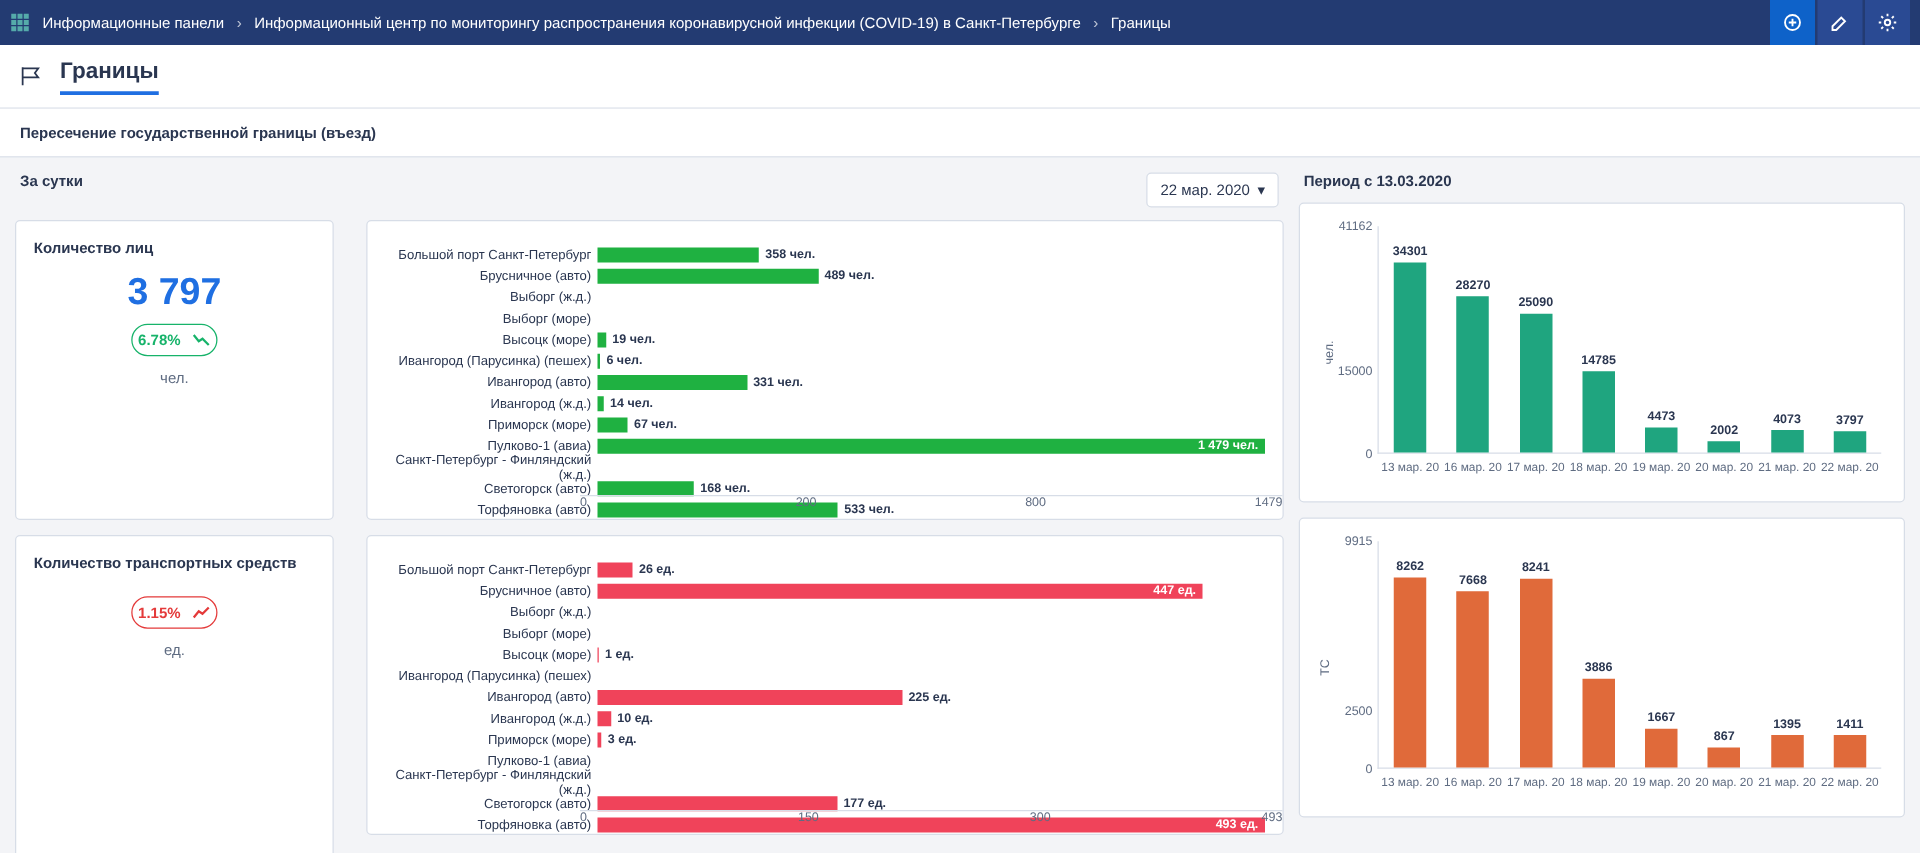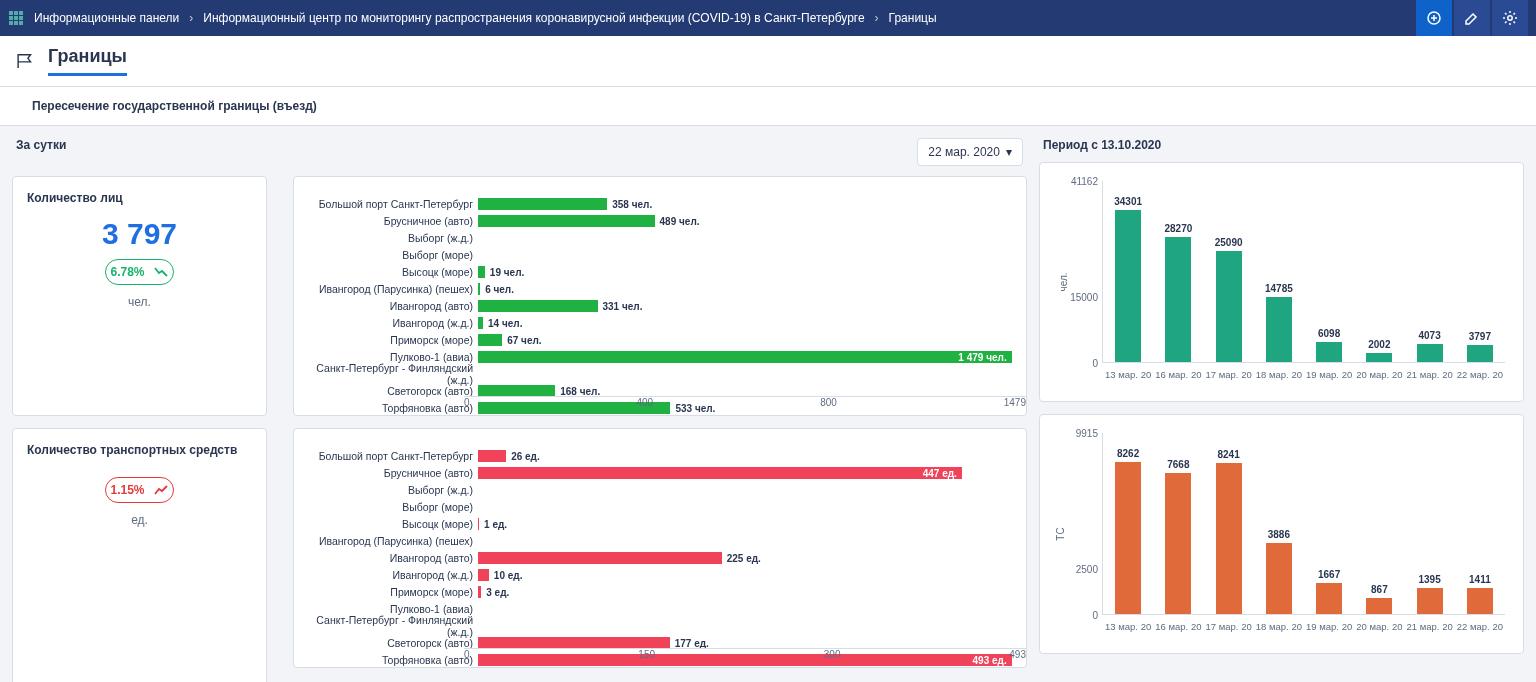--- a/index.html
+++ b/index.html
@@ -19,21 +19,21 @@
   body{margin:0;font-family:Arial, Helvetica, sans-serif;font-size:12px;color:var(--text);background:#f3f4f7;}
   .topbar{background:var(--navy);color:#fff;display:flex;align-items:center;height:36px;padding:0 8px;}
   .crumbs{display:flex;align-items:center;gap:10px;flex:1;}
   .crumbs .sep{opacity:.7;}
   .crumbs a{color:#fff;text-decoration:none;}
   .tool-btns{display:flex;gap:2px;}
   .tool-btns .btn{width:36px;height:36px;display:flex;align-items:center;justify-content:center;background:#0e62c9;color:#fff;}
   .tool-btns .btn.navy{background:#2a4a93;}
   .page-title{display:flex;align-items:center;gap:10px;padding:10px 16px;background:#fff;border-bottom:1px solid var(--line);}
   .page-title h1{margin:0;font-size:18px;font-weight:600;border-bottom:3px solid #1f6fe2;padding-bottom:6px;}
-  .sub-bar{background:#fff;border-bottom:1px solid var(--line);padding:12px 32px;font-weight:600;color:var(--text);}
+  .sub-bar{background:#fff;border-bottom:1px solid var(--line);padding:12px 16px;font-weight:600;color:var(--text);}
   .content{padding:8px 12px;}
   .row1{display:flex;align-items:flex-start;justify-content:space-between;padding:4px 4px 10px;}
   .row1 .lbl{font-weight:600;}
   .date-picker{border:1px solid var(--line);background:#fff;padding:6px 10px;border-radius:4px;color:var(--text);display:flex;align-items:center;gap:6px;}
   .card{background:#fff;border:1px solid var(--line);border-radius:4px;padding:14px;}
   .kpi-title{font-size:12px;font-weight:600;margin-bottom:12px;}
   .kpi-val{font-size:30px;font-weight:700;color:var(--blue);text-align:center;}
   .pill{border:1.5px solid var(--greenPill);color:var(--greenPill);border-radius:999px;padding:4px 4px;font-weight:700;display:inline-flex;gap:8px;align-items:center;margin-top:8px;}
   .pill.red{border-color:var(--redPill);color:var(--redPill);}
   .kpi-unit{color:var(--muted);text-align:center;margin-top:10px;}
@@ -243,21 +243,21 @@
                   <div class="hbar-label">Торфяновка (авто)</div>
                   <div class="hbar-track">
                     <div class="hbar-fill" style="width: 36.0379%;"></div>
                     <div class="hbar-value" style="left: calc(36.0379% + 5px);">533 чел.</div>
                   </div>
                 </div>
               </div>
           <div class="axis-line"></div>
               <div class="axis">
                 <span>0</span>
-                <span>400</span>
+                <span>200</span>
                 <span>800</span>
                 <span>1479</span>
               </div>
             </div>
           <div class="card" style="height:240px;position:relative;">
             <div class="hbar-chart red">
                 <div class="hbar-row">
                   <div class="hbar-label">Большой порт Санкт-Петербург</div>
                   <div class="hbar-track">
                     <div class="hbar-fill" style="width: 5.27383%;"></div>
@@ -351,21 +351,21 @@
                 <span>150</span>
                 <span>300</span>
                 <span>493</span>
               </div>
             </div>
         </div>
       </div>
     </div>
 
     <div>
-      <div class="period-label">Период с 13.10.2020</div>
+      <div class="period-label">Период с 13.03.2020</div>
       <div style="display:flex;flex-direction:column;gap:12px;">
         <div class="card" style="height:240px;">
           <div class="vbar-chart">
               <div class="vbar-ylabel">чел.</div>
               <div class="vbar-tick" style="bottom: 18px;">0</div>
               <div class="vbar-tick" style="bottom: 84.3233px;">15000</div>
               <div class="vbar-tick" style="bottom: 200px;">41162</div>
               <div class="vbar-plot">
                 <div class="vbar">
                   <div class="val">34301</div>
@@ -381,21 +381,21 @@
                   <div class="val">25090</div>
                   <div class="fill" style="background: var(--green2); height: 110.937px;"></div>
                   <div class="cat">17 мар. 20</div>
                 </div>
                 <div class="vbar">
                   <div class="val">14785</div>
                   <div class="fill" style="background: var(--green2); height: 65.3727px;"></div>
                   <div class="cat">18 мар. 20</div>
                 </div>
                 <div class="vbar">
-                  <div class="val">6098</div>
+                  <div class="val">4473</div>
                   <div class="fill" style="background: var(--green2); height: 19.7776px;"></div>
                   <div class="cat">19 мар. 20</div>
                 </div>
                 <div class="vbar">
                   <div class="val">2002</div>
                   <div class="fill" style="background: var(--green2); height: 8.85195px;"></div>
                   <div class="cat">20 мар. 20</div>
                 </div>
                 <div class="vbar">
                   <div class="val">4073</div>

